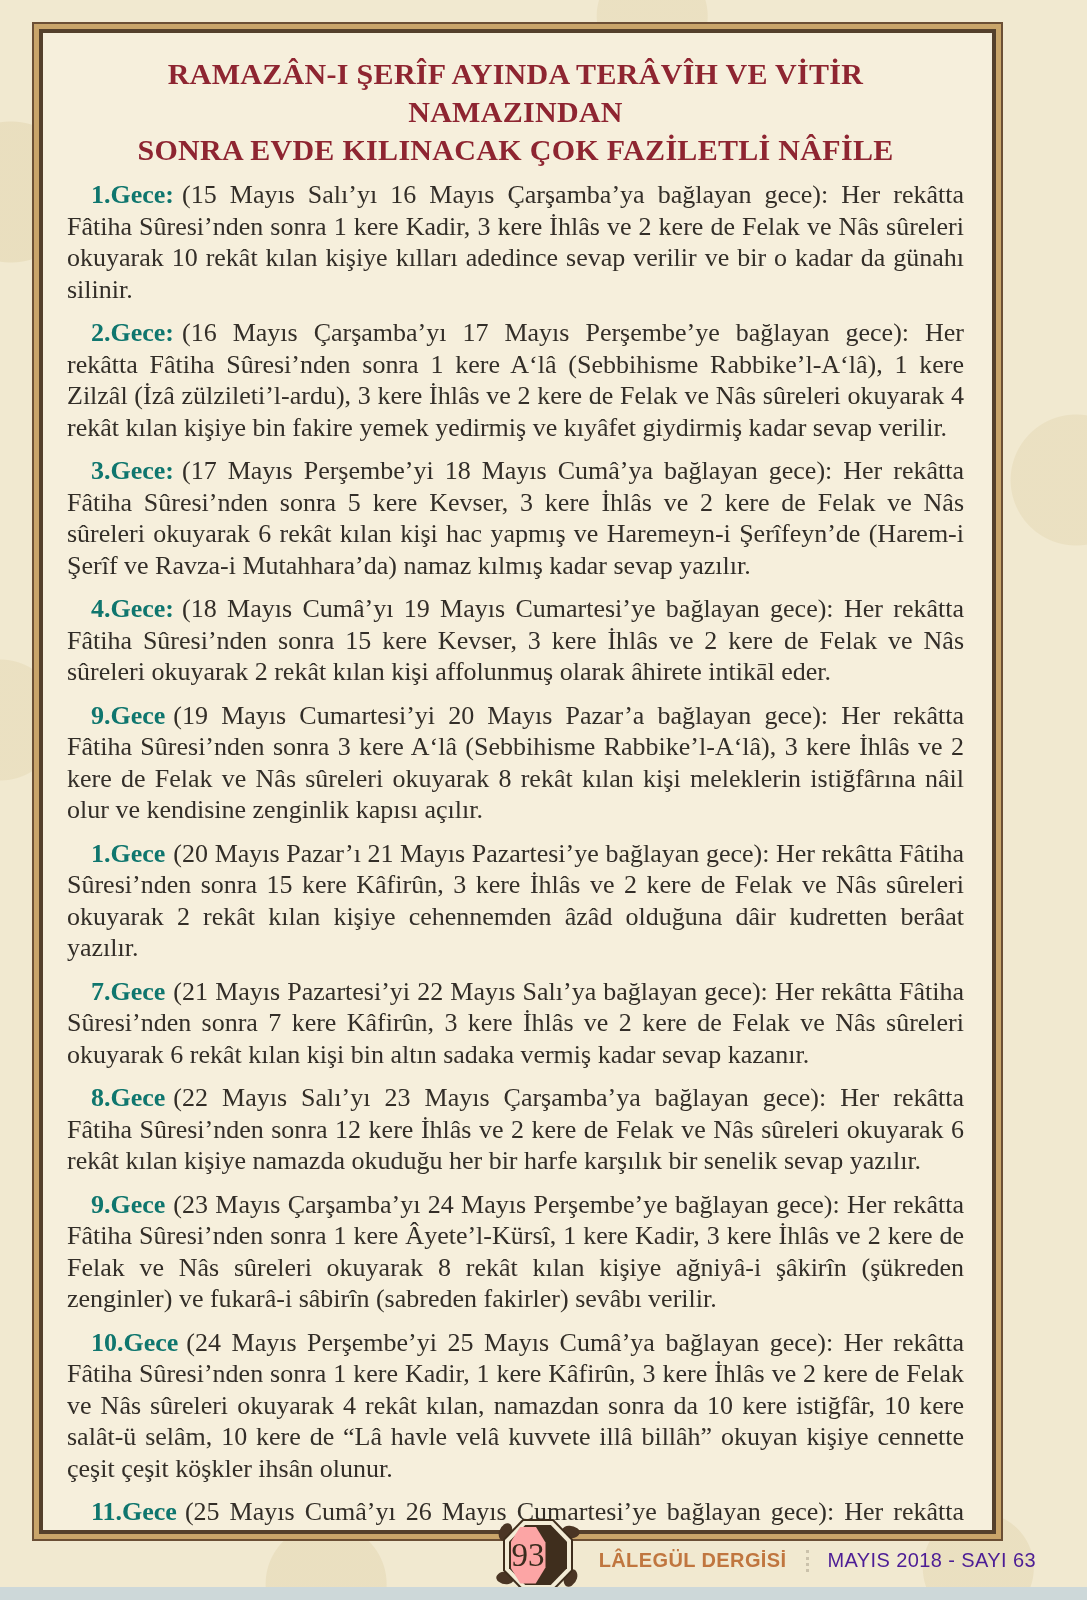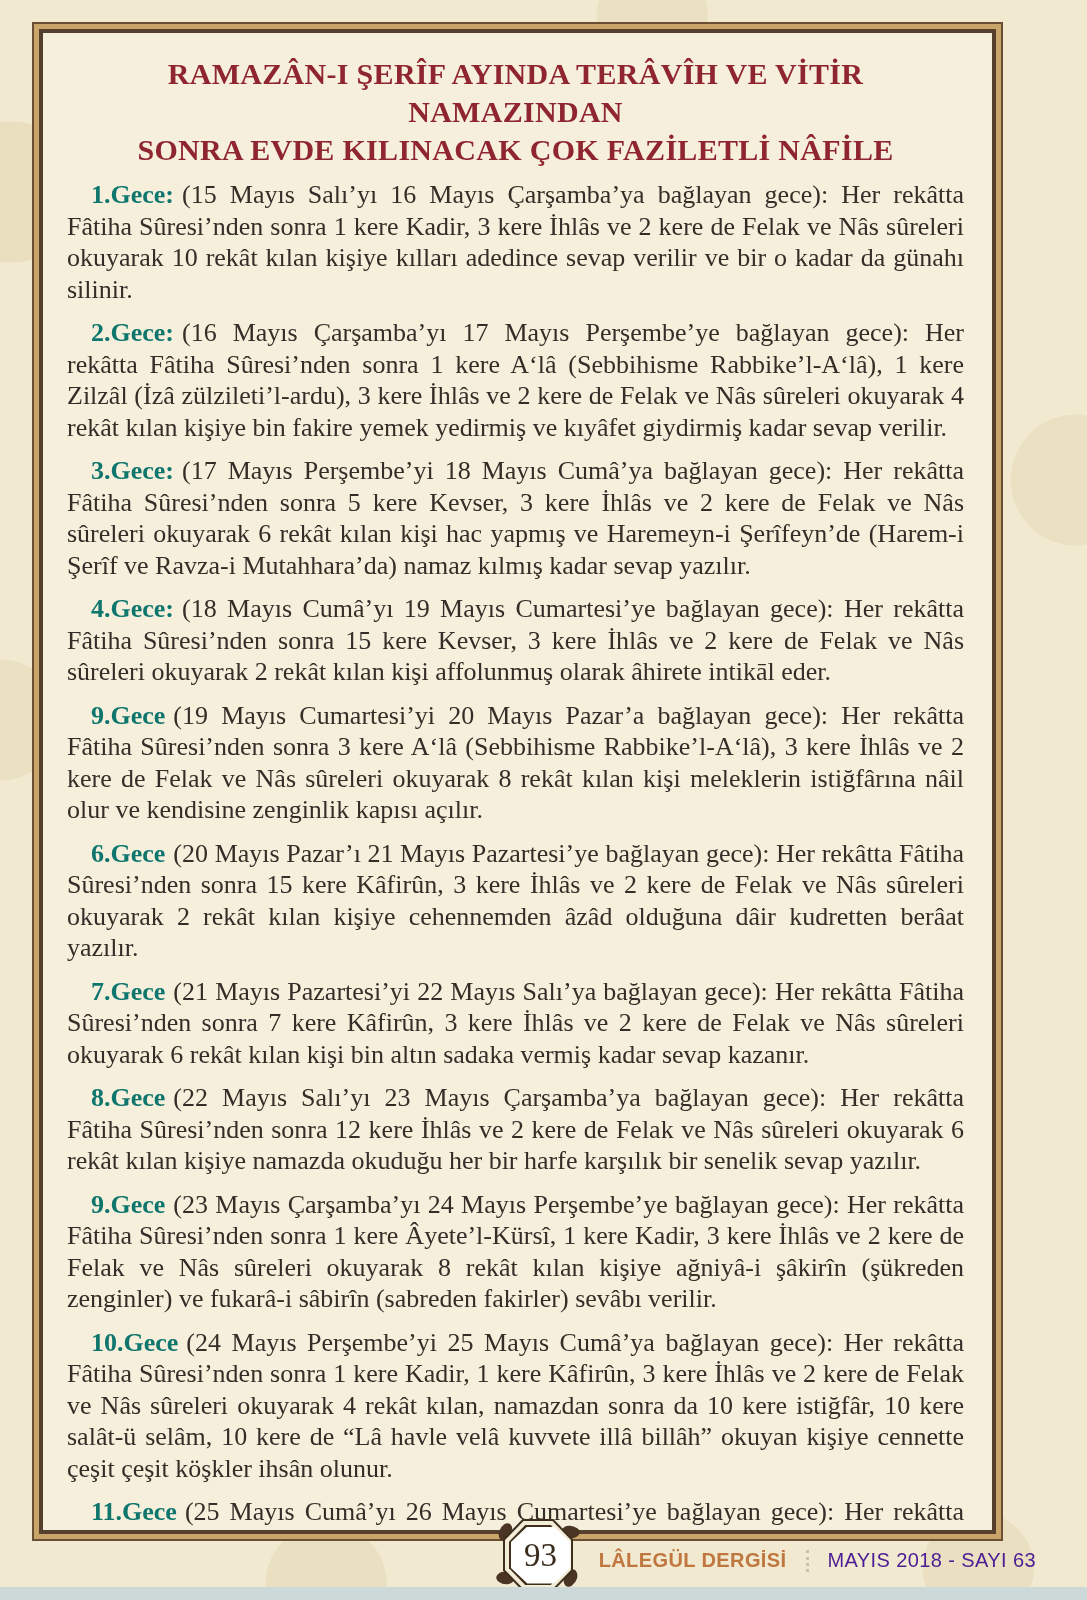--- a/index.html
+++ b/index.html
@@ -74,21 +74,21 @@
     border-radius: 70% 30% 70% 30%;
   }
   .ornament.tl { left: -3px; top: 6px;  transform: rotate(-35deg); }
   .ornament.bl { left: -3px; bottom: 6px; transform: rotate(215deg); }
   .ornament.tr { right: -3px; top: 6px; transform: rotate(35deg); }
   .ornament.br { right: -3px; bottom: 6px; transform: rotate(145deg); }
   .oct { position: absolute; clip-path: polygon(28% 0, 72% 0, 100% 28%, 100% 72%, 72% 100%, 28% 100%, 0 72%, 0 28%); }
   .oct1 { left: 3px; top: 0; width: 70px; height: 72px; background: #3f2e1d; }
   .oct2 { left: 5px; top: 2px; width: 66px; height: 68px; background: #f3ecd6; }
   .oct3 { left: 9px; top: 6px; width: 58px; height: 60px; background: #3f2e1d; }
-  .oct4 { left: 10.5px; top: 7.5px; width: 60px; height: 57px; background: #ffffff;
+  .oct4 { left: 10.5px; top: 7.5px; width: 35px; height: 57px; background: #fca5a5;
           display: flex; align-items: center; justify-content: center; }
   .page-number {
     font-size: 33px; color: #3a2c1e; font-weight: 500;
     font-family: "Liberation Serif", serif;
   }
 
   
   .footer-line {
     position: absolute; left: 32px; top: 1549px; width: 1046px;
     display: flex; align-items: center; justify-content: flex-end;
@@ -125,21 +125,21 @@
       <p class="para"><span class="label">1.Gece:</span><span>(15 Mayıs Salı’yı 16 Mayıs Çarşamba’ya bağlayan gece): Her rekâtta Fâtiha Sûresi’nden sonra 1 kere Kadir, 3 kere İhlâs ve 2 kere de Felak ve Nâs sûreleri okuyarak 10 rekât kılan kişiye kılları adedince sevap verilir ve bir o kadar da günahı silinir.</span></p>
 
       <p class="para"><span class="label">2.Gece:</span><span>(16 Mayıs Çarşamba’yı 17 Mayıs Perşembe’ye bağlayan gece): Her rekâtta Fâtiha Sûresi’nden sonra 1 kere A‘lâ (Sebbihisme Rabbike’l-A‘lâ), 1 kere Zilzâl (İzâ zülzileti’l-ardu), 3 kere İhlâs ve 2 kere de Felak ve Nâs sûreleri okuyarak 4 rekât kılan kişiye bin fakire yemek yedirmiş ve kıyâfet giydirmiş kadar sevap verilir.</span></p>
 
       <p class="para"><span class="label">3.Gece:</span><span>(17 Mayıs Perşembe’yi 18 Mayıs Cumâ’ya bağlayan gece): Her rekâtta Fâtiha Sûresi’nden sonra 5 kere Kevser, 3 kere İhlâs ve 2 kere de Felak ve Nâs sûreleri okuyarak 6 rekât kılan kişi hac yapmış ve Haremeyn-i Şerîfeyn’de (Harem-i Şerîf ve Ravza-i Mutahhara’da) namaz kılmış kadar sevap yazılır.</span></p>
 
       <p class="para"><span class="label">4.Gece:</span><span>(18 Mayıs Cumâ’yı 19 Mayıs Cumartesi’ye bağlayan gece): Her rekâtta Fâtiha Sûresi’nden sonra 15 kere Kevser, 3 kere İhlâs ve 2 kere de Felak ve Nâs sûreleri okuyarak 2 rekât kılan kişi affolunmuş olarak âhirete intikāl eder.</span></p>
 
       <p class="para"><span class="label">9.Gece</span><span>(19 Mayıs Cumartesi’yi 20 Mayıs Pazar’a bağlayan gece): Her rekâtta Fâtiha Sûresi’nden sonra 3 kere A‘lâ (Sebbihisme Rabbike’l-A‘lâ), 3 kere İhlâs ve 2 kere de Felak ve Nâs sûreleri okuyarak 8 rekât kılan kişi meleklerin istiğfârına nâil olur ve kendisine zenginlik kapısı açılır.</span></p>
 
-      <p class="para"><span class="label">6.Gece</span><span>(20 Mayıs Pazar’ı 21 Mayıs Pazartesi’ye bağlayan gece): Her rekâtta Fâtiha Sûresi’nden sonra 15 kere Kâfirûn, 3 kere İhlâs ve 2 kere de Felak ve Nâs sûreleri okuyarak 2 rekât kılan kişiye cehennemden âzâd olduğuna dâir kudretten berâat yazılır.</span></p>
+      <p class="para"><span class="label">1.Gece</span><span>(20 Mayıs Pazar’ı 21 Mayıs Pazartesi’ye bağlayan gece): Her rekâtta Fâtiha Sûresi’nden sonra 15 kere Kâfirûn, 3 kere İhlâs ve 2 kere de Felak ve Nâs sûreleri okuyarak 2 rekât kılan kişiye cehennemden âzâd olduğuna dâir kudretten berâat yazılır.</span></p>
 
       <p class="para"><span class="label">7.Gece</span><span>(21 Mayıs Pazartesi’yi 22 Mayıs Salı’ya bağlayan gece): Her rekâtta Fâtiha Sûresi’nden sonra 7 kere Kâfirûn, 3 kere İhlâs ve 2 kere de Felak ve Nâs sûreleri okuyarak 6 rekât kılan kişi bin altın sadaka vermiş kadar sevap kazanır.</span></p>
 
       <p class="para"><span class="label">8.Gece</span><span>(22 Mayıs Salı’yı 23 Mayıs Çarşamba’ya bağlayan gece): Her rekâtta Fâtiha Sûresi’nden sonra 12 kere İhlâs ve 2 kere de Felak ve Nâs sûreleri okuyarak 6 rekât kılan kişiye namazda okuduğu her bir harfe karşılık bir senelik sevap yazılır.</span></p>
 
       <p class="para"><span class="label">9.Gece</span><span>(23 Mayıs Çarşamba’yı 24 Mayıs Perşembe’ye bağlayan gece): Her rekâtta Fâtiha Sûresi’nden sonra 1 kere Âyete’l-Kürsî, 1 kere Kadir, 3 kere İhlâs ve 2 kere de Felak ve Nâs sûreleri okuyarak 8 rekât kılan kişiye ağniyâ-i şâkirîn (şükreden zenginler) ve fukarâ-i sâbirîn (sabreden fakirler) sevâbı verilir.</span></p>
 
       <p class="para"><span class="label">10.Gece</span><span>(24 Mayıs Perşembe’yi 25 Mayıs Cumâ’ya bağlayan gece): Her rekâtta Fâtiha Sûresi’nden sonra 1 kere Kadir, 1 kere Kâfirûn, 3 kere İhlâs ve 2 kere de Felak ve Nâs sûreleri okuyarak 4 rekât kılan, namazdan sonra da 10 kere istiğfâr, 10 kere salât-ü selâm, 10 kere de “Lâ havle velâ kuvvete illâ billâh” okuyan kişiye cennette çeşit çeşit köşkler ihsân olunur.</span></p>
 
       <p class="para"><span class="label">11.Gece</span><span>(25 Mayıs Cumâ’yı 26 Mayıs Cumartesi’ye bağlayan gece): Her rekâtta Fâtiha Sûresi’nden sonra 7 kere Kadir, 11 kere İhlâs ve 2 kere de Felak ve Nâs sûreleri okuyarak 6 rekât kılan, namaz bitince de 75 kere istiğfâr edip ardından 75 kere salât-ü selâm getiren ve 75 kere de “Lâ havle velâ kuvvete illâ billâh” zikri okuyan kişinin günahları affedilir ve bin fakiri doyurmuş kadar sevâba nâil olur.</span></p>

